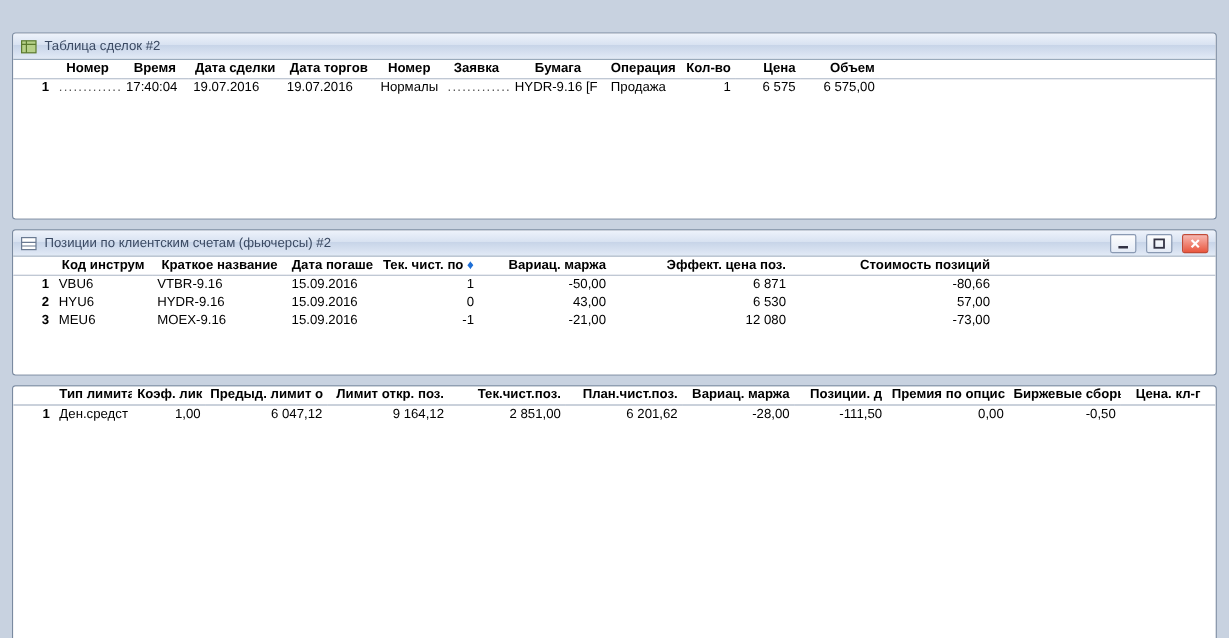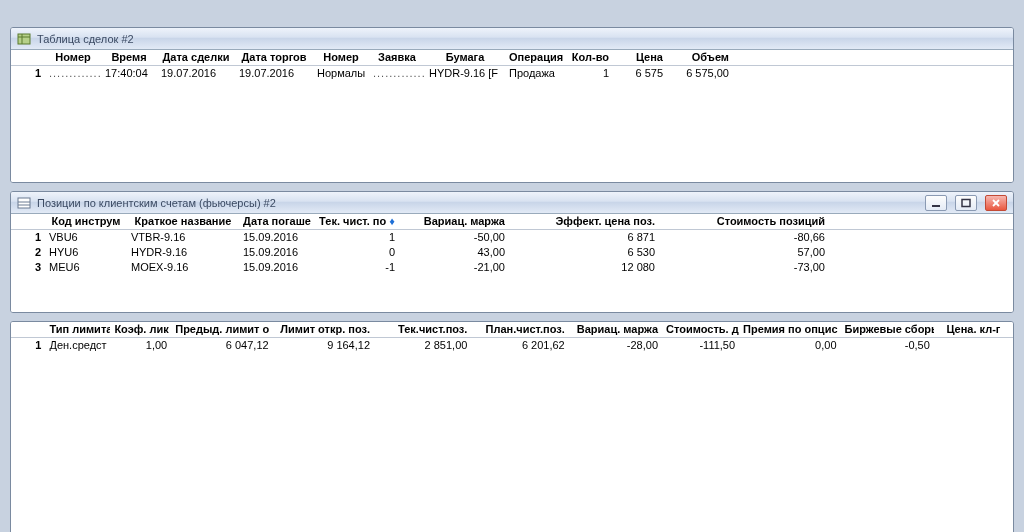--- a/index.html
+++ b/index.html
@@ -216,21 +216,21 @@
         <thead>
             <tr>
           <th></th>
           <th>Тип лимита</th>
           <th class="num">Коэф. лик</th>
           <th class="num">Предыд. лимит о</th>
           <th class="num">Лимит откр. поз.</th>
           <th class="num">Тек.чист.поз.</th>
           <th class="num">План.чист.поз.</th>
           <th class="num">Вариац. маржа</th>
-          <th class="num">Стоимость. д</th>
+          <th class="num">Позиции. д</th>
           <th class="num">Премия по опцис</th>
           <th class="num">Биржевые сборы</th>
           <th>Цена. кл-г</th>
         </tr>
           </thead>
         <tbody>
           <tr>
             <td class="rownum">1</td>
             <td>Ден.средст</td>
             <td class="num">1,00</td>

